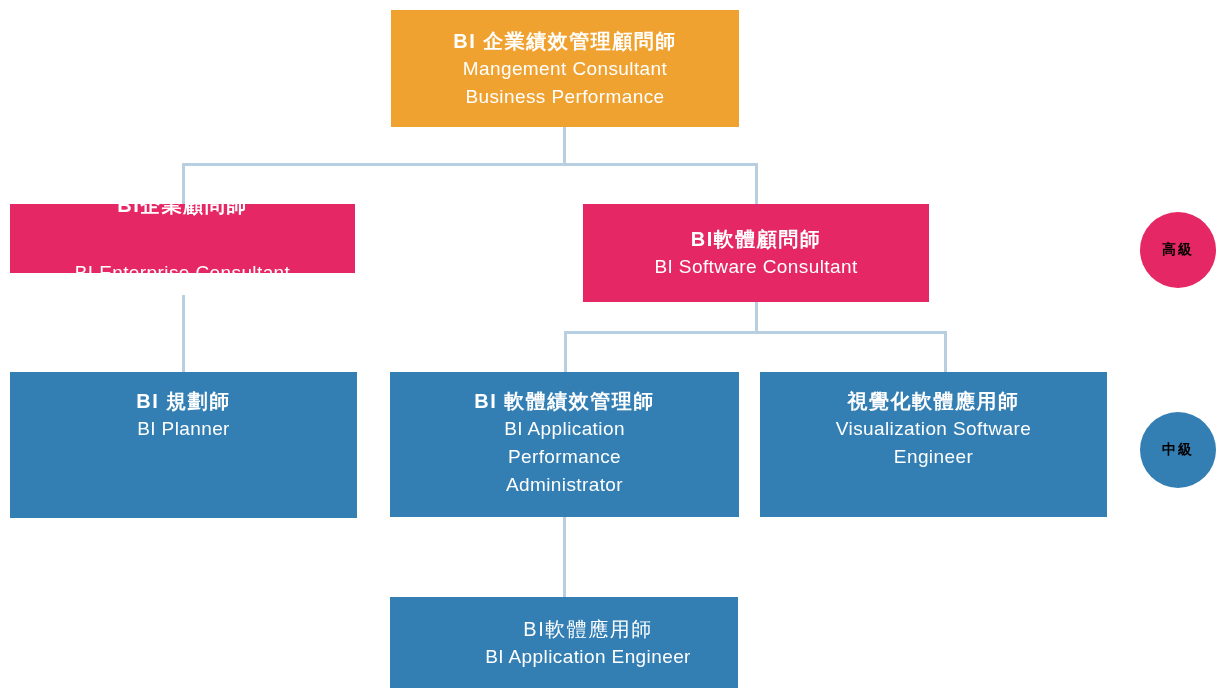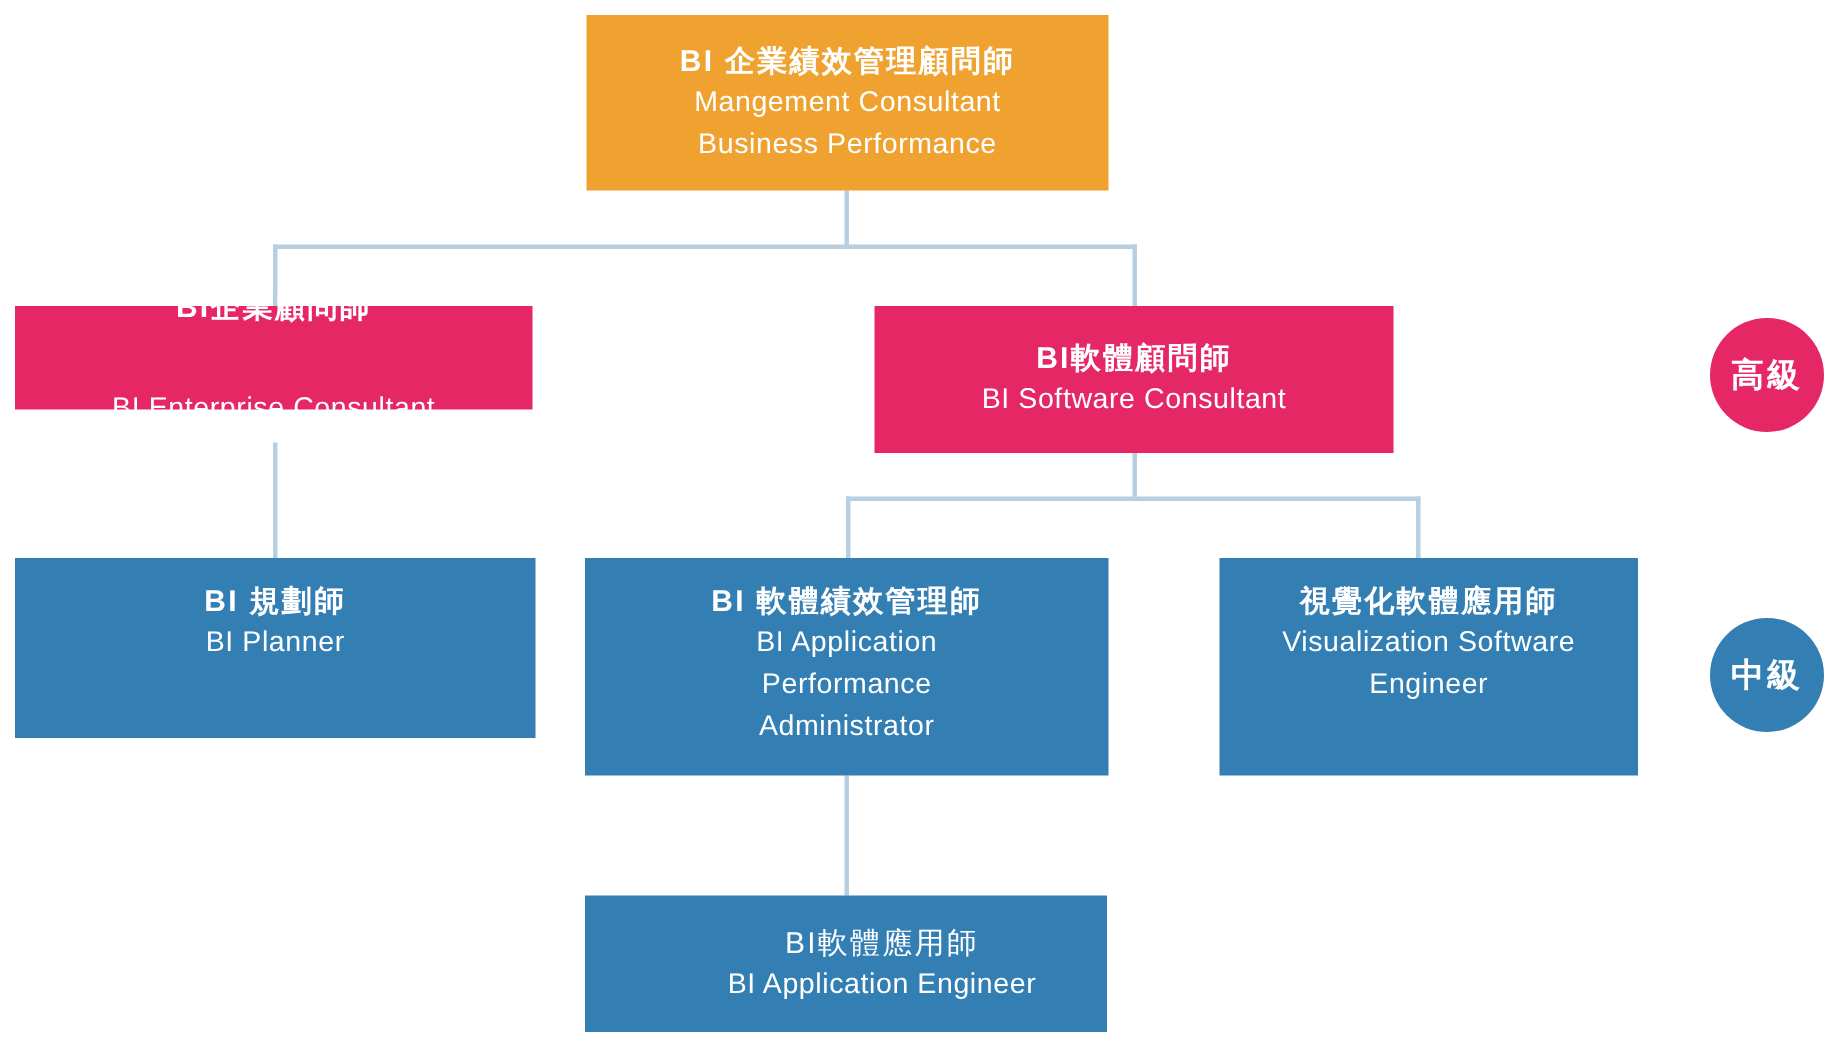--- a/index.html
+++ b/index.html
@@ -47,22 +47,22 @@
   .fill-blue   { background: #337FB4; }
   .connector {
     position: absolute;
     background: #B8CFE2;
   }
   .badge {
     position: absolute;
     width: 76px;
     height: 76px;
     border-radius: 50%;
-    color: #ffffff;
-    font-size: 22px;
+    color: #000000;
+    font-size: 14px;
     font-weight: 700;
     letter-spacing: 2px;
     display: flex;
     align-items: center;
     justify-content: center;
   }
 </style>
 </head>
 <body>
 
@@ -98,37 +98,37 @@
     <div class="zh">BI軟體顧問師</div>
     <div class="en">
       <div>BI Software Consultant</div>
     </div>
   </div>
 
   <div class="badge fill-pink" style="left:1140px; top:212px;">
     <span>高級</span>
   </div>
 
-  <div class="node fill-blue top-align" style="left:10px; top:372px; width:347px; height:120px;">
+  <div class="node fill-blue top-align" style="left:10px; top:372px; width:347px; height:146px;">
     <div class="zh">BI 規劃師</div>
     <div class="en">
       <div>BI Planner</div>
     </div>
   </div>
 
   <div class="node fill-blue top-align" style="left:390px; top:372px; width:349px; height:145px;">
     <div class="zh">BI 軟體績效管理師</div>
     <div class="en">
       <div>BI Application</div>
       <div>Performance</div>
       <div>Administrator</div>
     </div>
   </div>
 
-  <div class="node fill-blue top-align" style="left:813px; top:372px; width:279px; height:145px;">
+  <div class="node fill-blue top-align" style="left:760px; top:372px; width:347px; height:145px;">
     <div class="zh">視覺化軟體應用師</div>
     <div class="en">
       <div>Visualization Software</div>
       <div>Engineer</div>
     </div>
   </div>
 
   <div class="badge fill-blue" style="left:1140px; top:412px;">
     <span>中級</span>
   </div>

